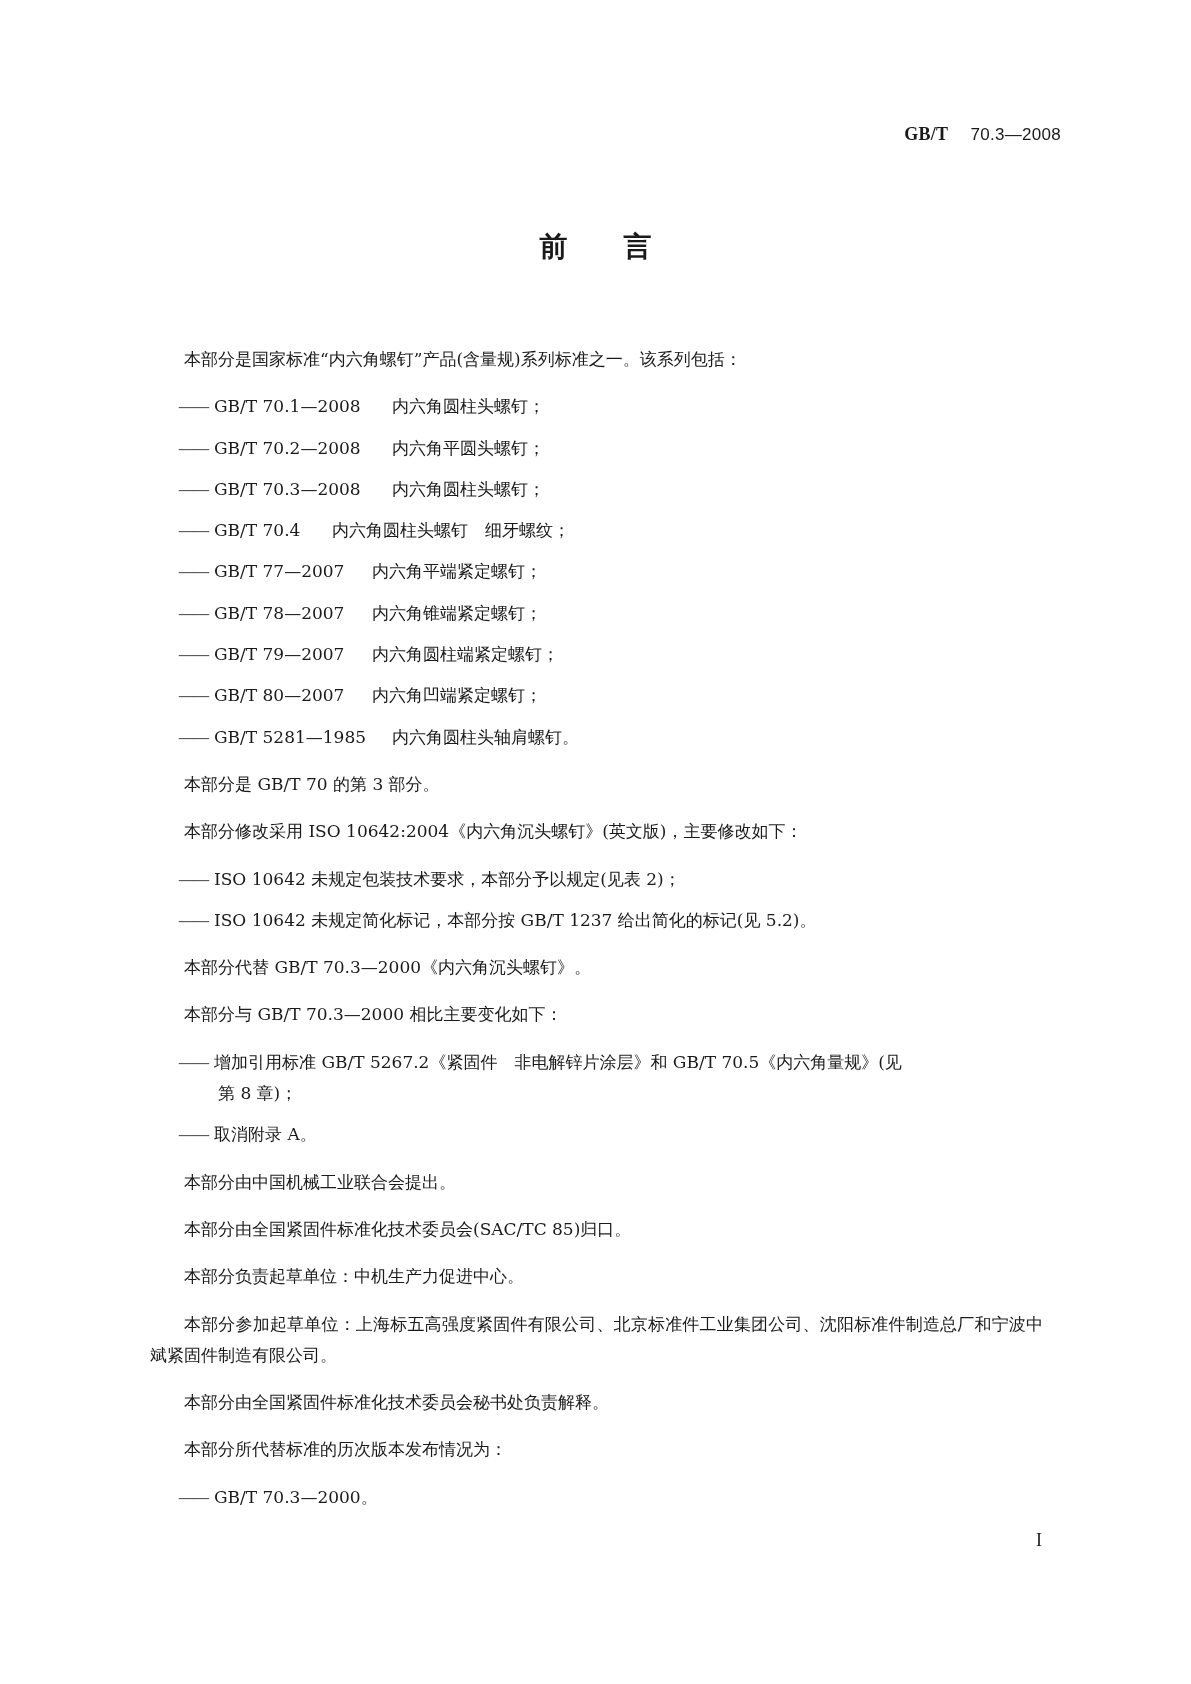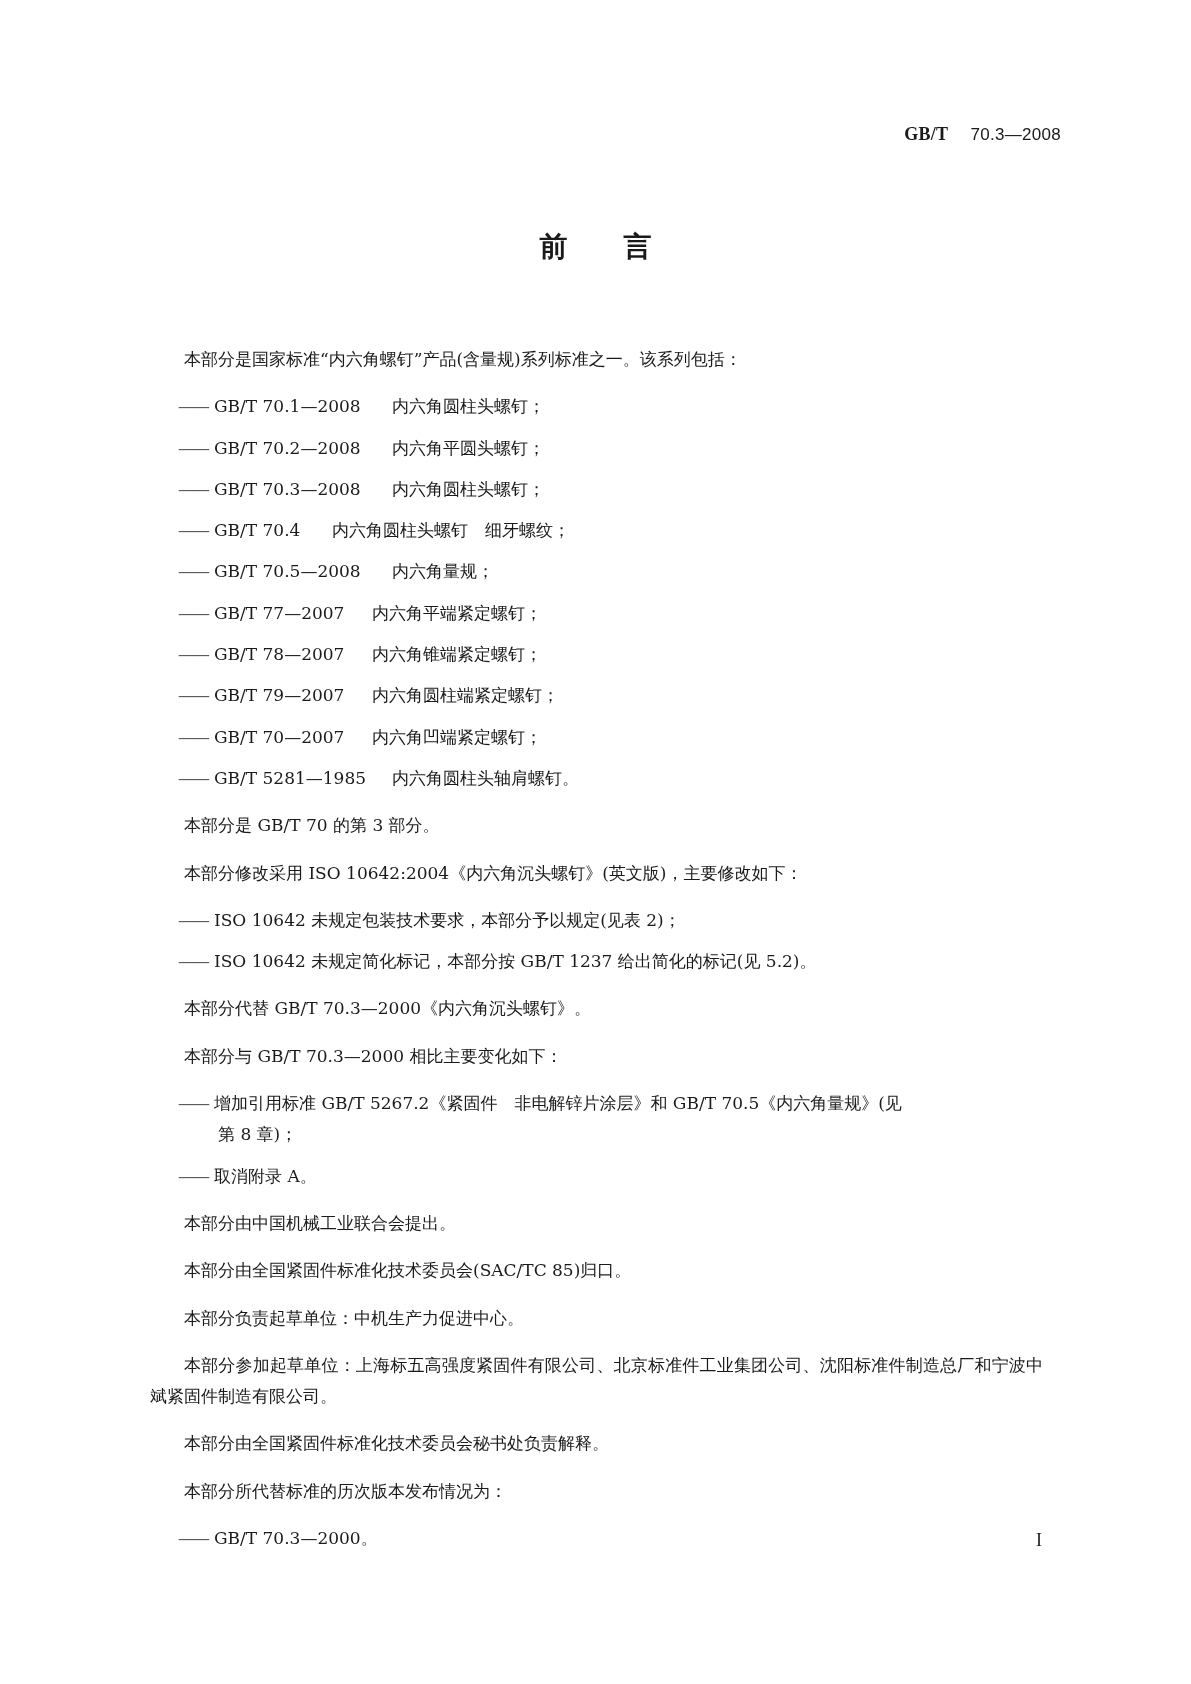--- a/index.html
+++ b/index.html
@@ -111,25 +111,24 @@
 <div class="title">前言</div>
 
 <div class="body">
   <p class="p">本部分是国家标准“内六角螺钉”产品(含量规)系列标准之一。该系列包括：</p>
 
   <div>
     <p class="dash"><span class="mark">——</span><span class="code">GB/T 70.1—2008</span><span>内六角圆柱头螺钉；</span></p>
     <p class="dash"><span class="mark">——</span><span class="code">GB/T 70.2—2008</span><span>内六角平圆头螺钉；</span></p>
     <p class="dash"><span class="mark">——</span><span class="code">GB/T 70.3—2008</span><span>内六角圆柱头螺钉；</span></p>
     <p class="dash"><span class="mark">——</span><span class="code short">GB/T 70.4</span><span>内六角圆柱头螺钉　细牙螺纹；</span></p>
-    <p class="dash"><span class="mark">——</span><span class="code">GB/T 70.5—2008</span><span>内六角量规；</span></p>
     <p class="dash"><span class="mark">——</span><span class="code mid">GB/T 77—2007</span><span>内六角平端紧定螺钉；</span></p>
     <p class="dash"><span class="mark">——</span><span class="code mid">GB/T 78—2007</span><span>内六角锥端紧定螺钉；</span></p>
     <p class="dash"><span class="mark">——</span><span class="code mid">GB/T 79—2007</span><span>内六角圆柱端紧定螺钉；</span></p>
-    <p class="dash"><span class="mark">——</span><span class="code mid">GB/T 70—2007</span><span>内六角凹端紧定螺钉；</span></p>
+    <p class="dash"><span class="mark">——</span><span class="code mid">GB/T 80—2007</span><span>内六角凹端紧定螺钉；</span></p>
     <p class="dash"><span class="mark">——</span><span class="code">GB/T 5281—1985</span><span>内六角圆柱头轴肩螺钉。</span></p>
   </div>
 
   <p class="p">本部分是 GB/T 70 的第 3 部分。</p>
   <p class="p">本部分修改采用 ISO 10642:2004《内六角沉头螺钉》(英文版)，主要修改如下：</p>
 
   <div>
     <p class="dash"><span class="mark">——</span><span>ISO 10642 未规定包装技术要求，本部分予以规定(见表 2)；</span></p>
     <p class="dash"><span class="mark">——</span><span>ISO 10642 未规定简化标记，本部分按 GB/T 1237 给出简化的标记(见 5.2)。</span></p>
   </div>

